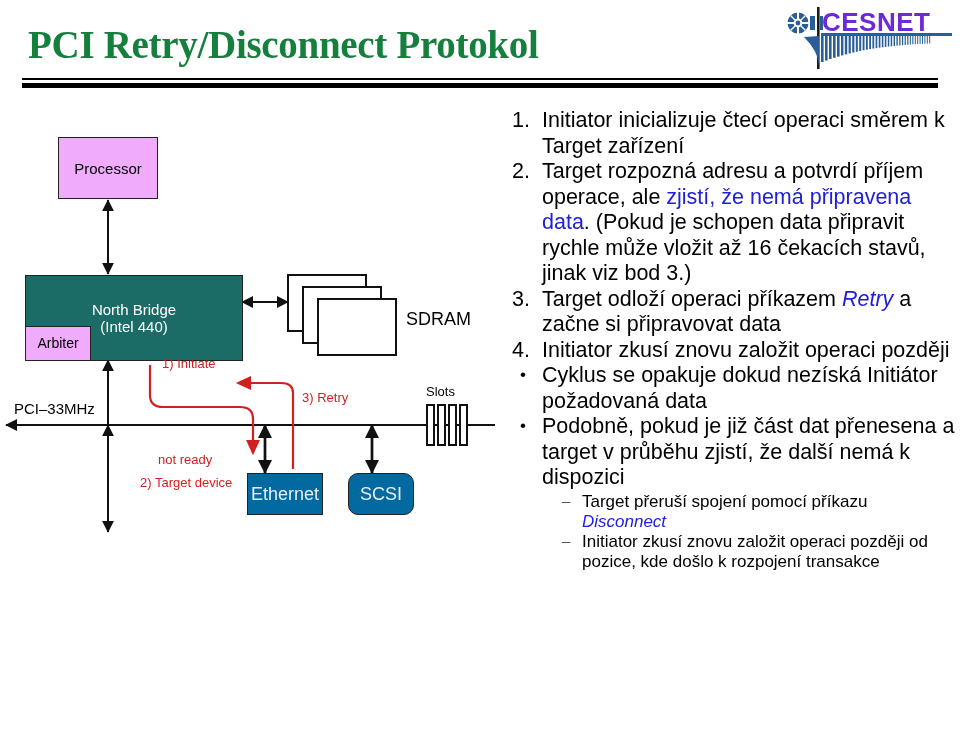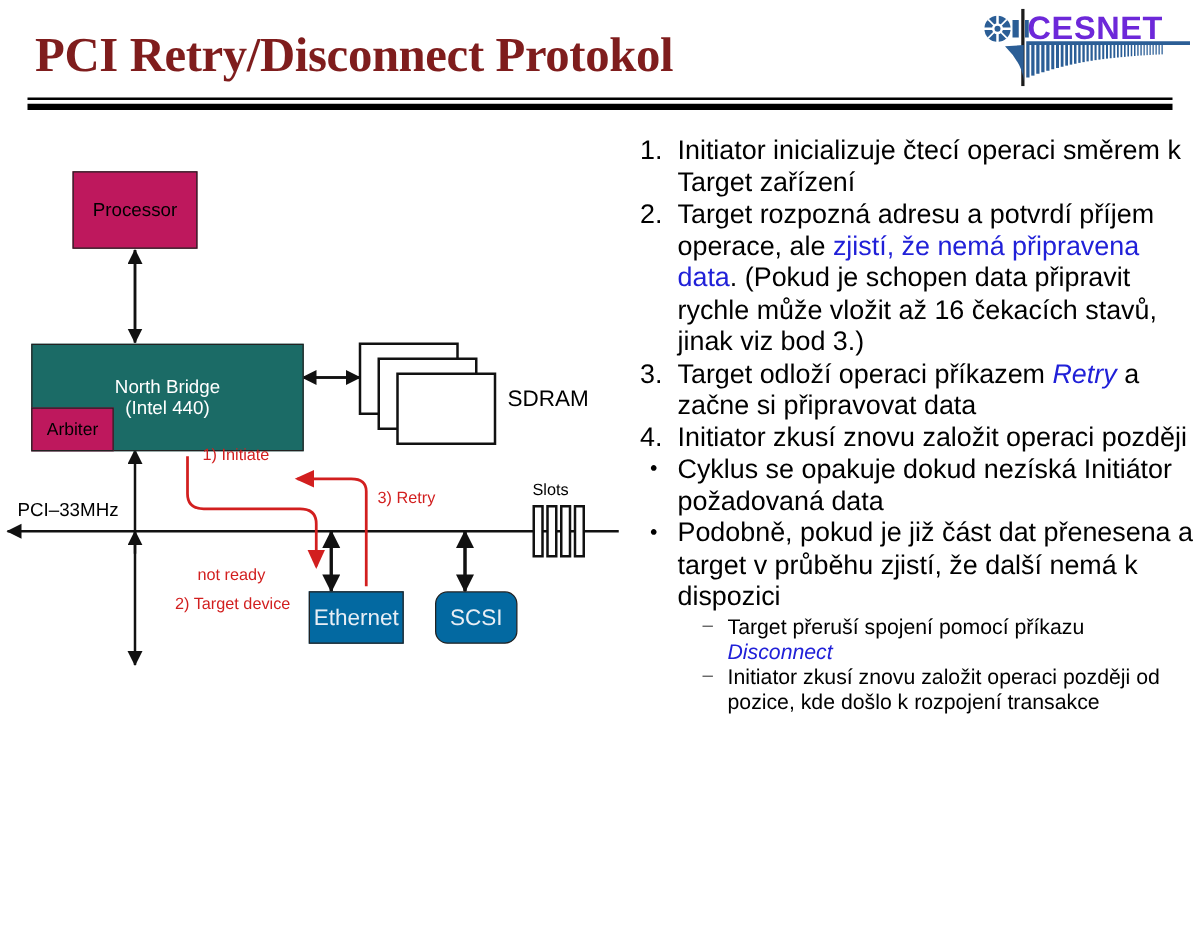--- a/index.html
+++ b/index.html
@@ -21,21 +21,21 @@
     left: 0; top: 0;
     width: 960px; height: 92px;
   }
   #slide-title {
     position: absolute;
     left: 28px; top: 22px;
     font-family: "Liberation Serif", serif;
     font-weight: bold;
     font-size: 39px;
     letter-spacing: -0.3px;
-    color: #7f1d1d;
+    color: #15803d;
     white-space: nowrap;
   }
   #title-rule-thin {
     position: absolute;
     left: 22px; top: 78px;
     width: 916px; height: 2px;
     background: #000000;
   }
   #title-rule-thick {
     position: absolute;
@@ -71,21 +71,21 @@
     position: absolute;
     box-sizing: border-box;
     border: 1.5px solid #222222;
     display: flex;
     align-items: center;
     justify-content: center;
     text-align: center;
     font-size: 15px;
     line-height: 17px;
   }
-  .dbox-white { background: #be185d; color: #000000; }
+  .dbox-white { background: #f0abfc; color: #000000; }
   .dbox-northbridge { background: #1b6b66; color: #ffffff; }
   .dbox-southbridge { background: #00aba8; color: #ffffff; }
   .dbox-device { background: #0369a1; color: #e8eef5; font-size: 18px; }
 
   .dlabel {
     position: absolute;
     font-size: 15px;
     color: #000000;
     white-space: nowrap;
   }

